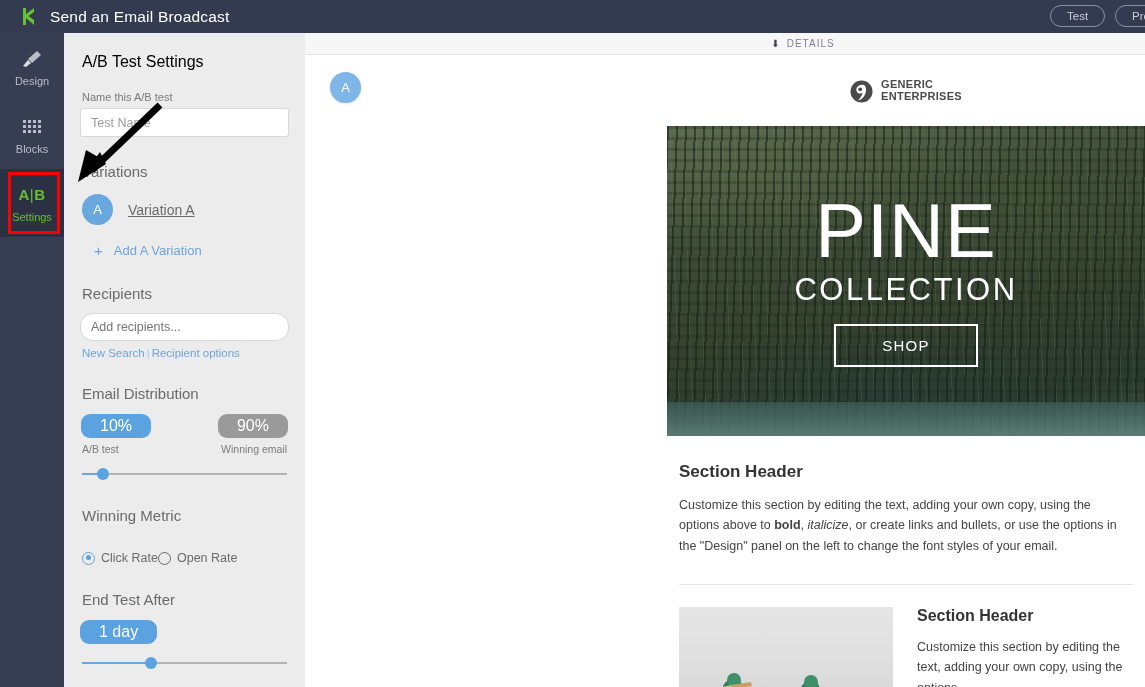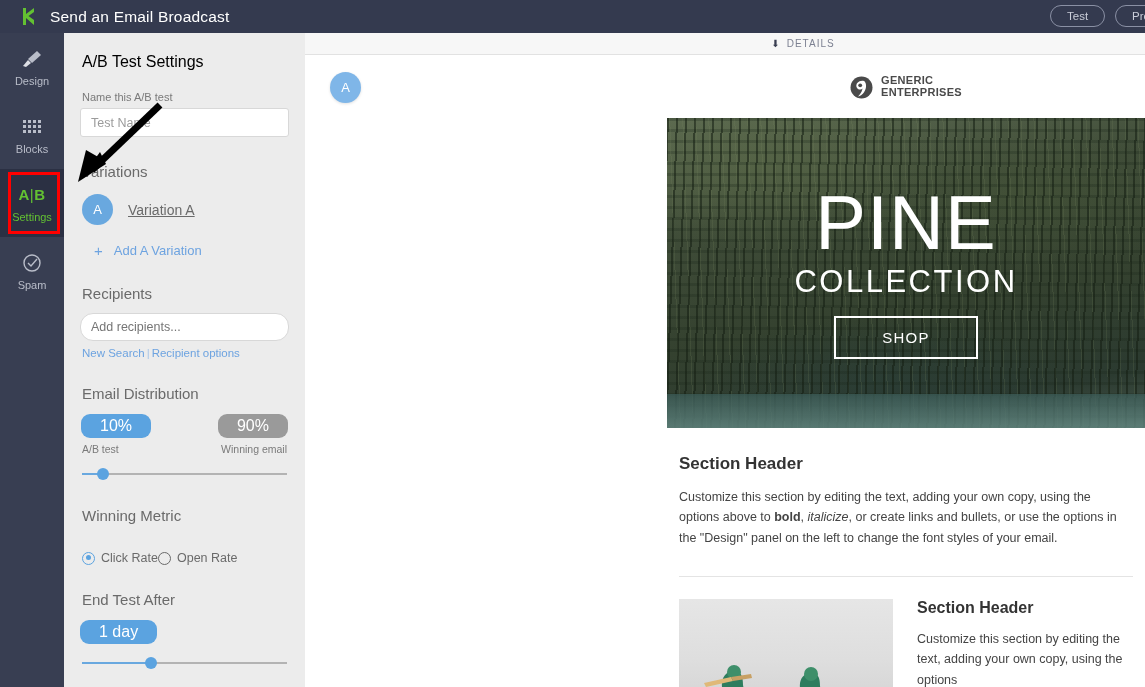--- a/index.html
+++ b/index.html
@@ -150,21 +150,21 @@
     box-shadow: 0 1px 3px rgba(0,0,0,.12);
   }
 
   
   .email {
     position: absolute; left: 362px; top: 23px; width: 478px; height: 631px;
     background: #ffffff; overflow: hidden;
   }
   .email-logo {
     display: flex; align-items: center; justify-content: center; gap: 8px;
-    height: 62px;
+    height: 70px;
   }
   .logo-circle { width: 23px; height: 23px; }
   .logo-words { line-height: 1.06; }
   .logo-words div { font-size: 11px; font-weight: bold; letter-spacing: .3px; color: #4a4a4a; }
 
   .hero {
     position: relative; height: 310px; overflow: hidden;
     background:
       radial-gradient(ellipse 60% 40% at 20% 15%, rgba(90,105,70,.55), transparent 70%),
       radial-gradient(ellipse 50% 35% at 75% 25%, rgba(70,85,55,.5), transparent 70%),
@@ -261,29 +261,20 @@
       <span class="rail-label">Blocks</span>
     </div>
 
     <div class="rail-item active">
       <span class="ricon">
         <span class="ab-glyph"><span>A</span><span class="bar">|</span><span>B</span></span>
       </span>
       <span class="rail-label">Settings</span>
     </div>
 
-    <div class="rail-item">
-      <span class="ricon">
-        <svg width="20" height="20" viewBox="0 0 20 20">
-          <circle cx="10" cy="10" r="8" fill="none" stroke="#b9bdc9" stroke-width="1.4"></circle>
-          <path d="M6 10 L9 13 L15 6" fill="none" stroke="#b9bdc9" stroke-width="1.4"></path>
-        </svg>
-      </span>
-      <span class="rail-label">Spam</span>
-    </div>
 
   </div>
   <div class="highlight-box"></div>
 
   <div class="panel">
     <h2>A/B Test Settings</h2>
 
     <div class="field-label">Name this A/B test</div>
     <input class="text-input" placeholder="Test Name" style="">
 

